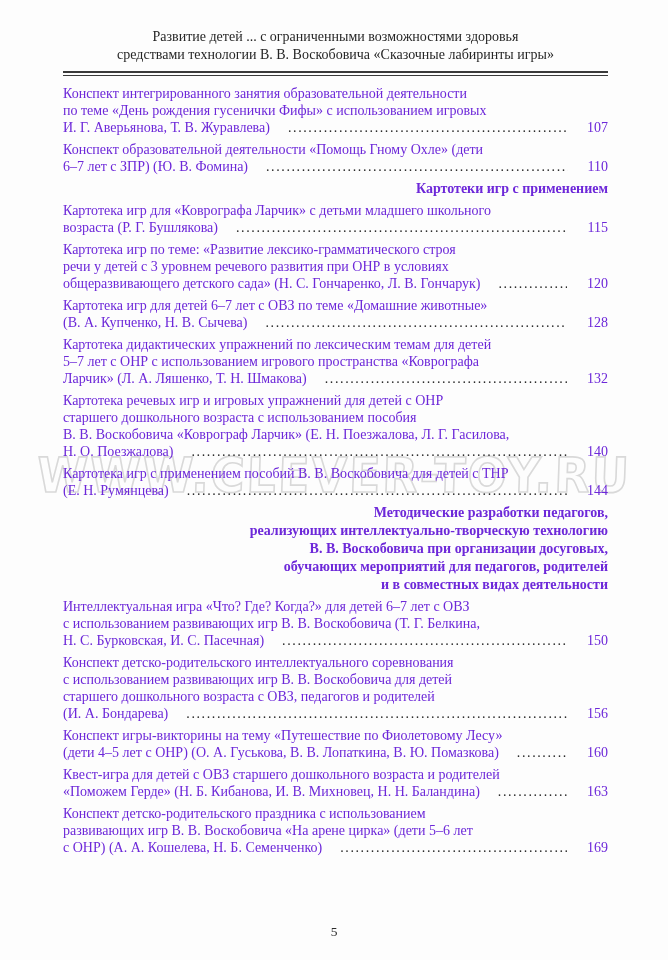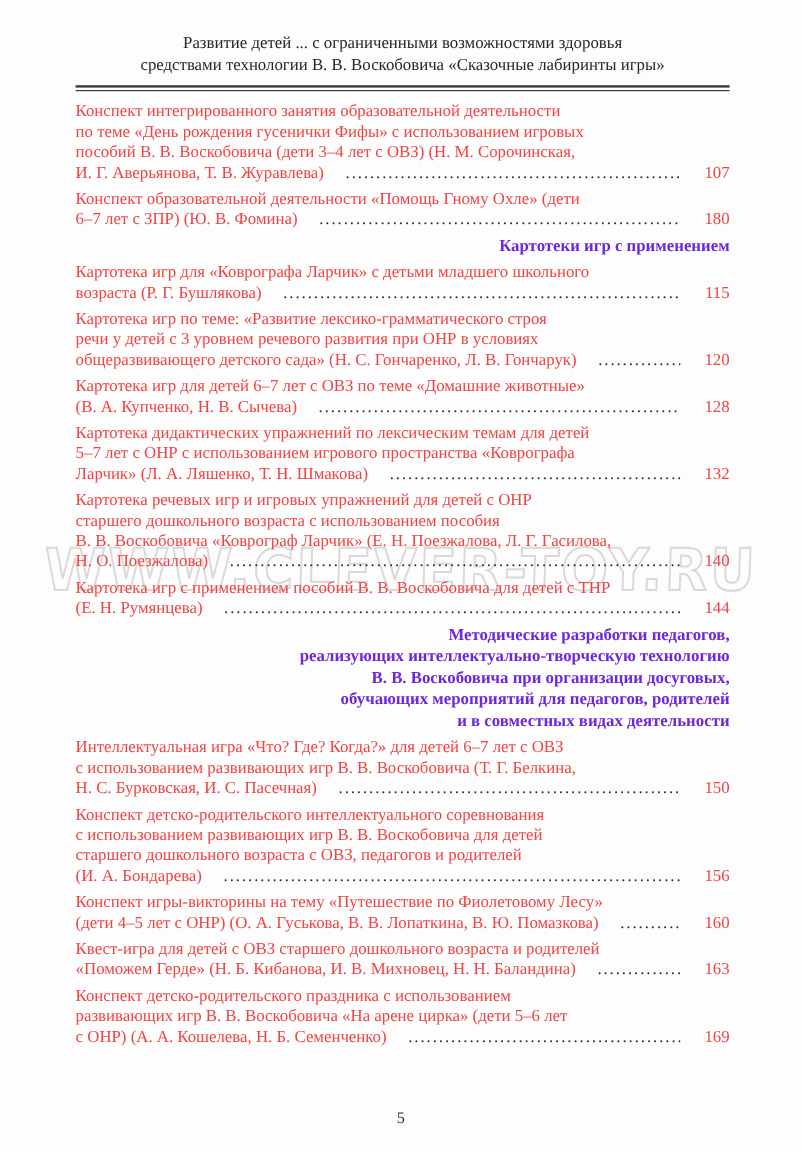--- a/index.html
+++ b/index.html
@@ -33,21 +33,21 @@
     height: 2px;
     border-top: 2px solid #3a3a3a;
     border-bottom: 1px solid #3a3a3a;
     margin-bottom: 9px;
   }
   .toc { font-size: 14px; }
   .toc-entry { margin-bottom: 5px; }
   .entry-line {
     line-height: 17px;
     white-space: nowrap;
-    color: #ef4444;
+    color: #6d28d9;
   }
   .entry-lastline {
     display: flex;
     align-items: center;
     gap: 16px;
   }
   .lastline-text { flex: 0 0 auto; white-space: nowrap; }
   .dot-leader {
     flex: 1 1 auto;
     overflow: hidden;
@@ -113,33 +113,32 @@
       <div>Развитие детей ... с ограниченными возможностями здоровья</div>
       <div>средствами технологии В. В. Воскобовича «Сказочные лабиринты игры»</div>
     </div>
 
     <div class="header-rule"></div>
 
     <div class="toc">
         <div class="toc-entry">
           <div class="entry-line">Конспект интегрированного занятия образовательной деятельности</div>
           <div class="entry-line">по теме «День рождения гусенички Фифы» с использованием игровых</div>
-          <div class="entry-line">пособий В. В. Воскобовича (дети 3–4 лет с ОВЗ) (Н. М. Сорочинская,</div>
           <div class="entry-line entry-lastline">
             <span class="lastline-text">И. Г. Аверьянова, Т. В. Журавлева)</span>
             <span class="dot-leader"></span>
             <span class="page-num">107</span>
           </div>
         </div>
         <div class="toc-entry">
           <div class="entry-line">Конспект образовательной деятельности «Помощь Гному Охле» (дети</div>
           <div class="entry-line entry-lastline">
             <span class="lastline-text">6–7 лет с ЗПР) (Ю. В. Фомина)</span>
             <span class="dot-leader"></span>
-            <span class="page-num">180</span>
+            <span class="page-num">110</span>
           </div>
         </div>
         <div class="toc-section-header">
           <div class="section-line">Картотеки игр с применением</div>
         </div>
         <div class="toc-entry">
           <div class="entry-line">Картотека игр для «Коврографа Ларчик» с детьми младшего школьного</div>
           <div class="entry-line entry-lastline">
             <span class="lastline-text">возраста (Р. Г. Бушлякова)</span>
             <span class="dot-leader"></span>

